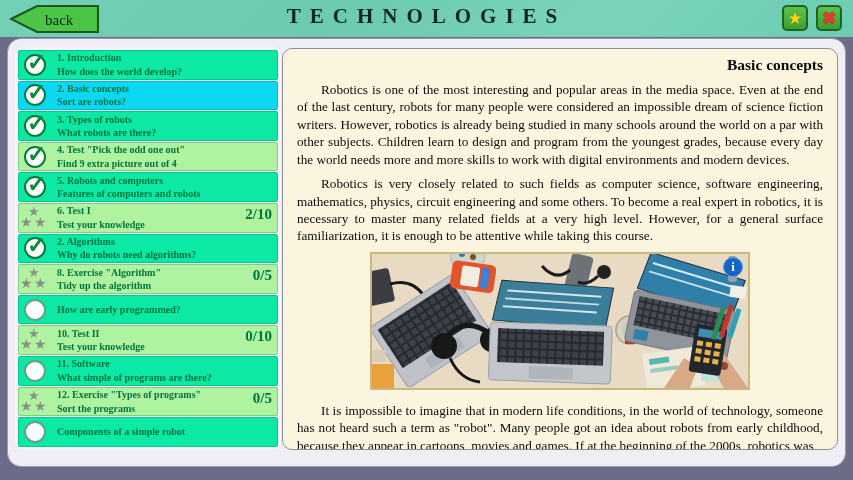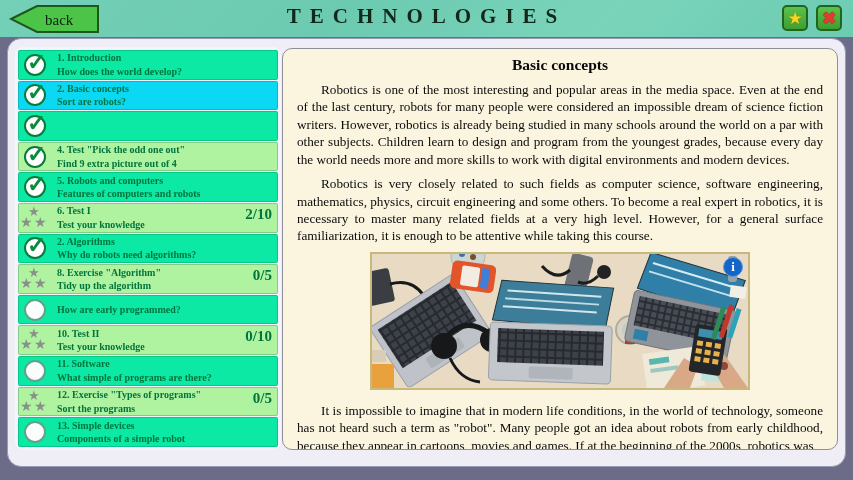--- a/index.html
+++ b/index.html
@@ -81,21 +81,21 @@
   .icon-stars .s3 { left:15px; top:12px; font-size:14px; }
 
   
   .panel {
     position:absolute; left:274px; right:7px; top:9px; bottom:16px;
     background:#fbf5df; border:1px solid #8f8f96; border-radius:10px;
     overflow:hidden; padding:7px 14px 0 14px;
     color:#0a0a0a;
   }
   .panel h1 {
-    text-align:center; font-size:15.5px; font-weight:600; margin-bottom:7px;
+    text-align:right; font-size:15.5px; font-weight:600; margin-bottom:7px;
   }
   .panel p {
     font-size:13.2px; line-height:1.32; text-align:justify;
     text-indent:24px; margin-bottom:7px;
   }
   .photo {
     position:relative; width:380px; height:138px; margin:5px auto 12px auto;
     border:2px solid #c7b87b; background:#e6d7be;
   }
   .info-btn {
@@ -150,20 +150,24 @@
       </span>
       <span class="score"></span>
     </div>
 
     <div class="row green">
       <span class="icon icon-check">
         <span class="circ"></span>
           <span class="mark">✓</span>
       </span>
 
+      <span class="txt">
+        <span class="title" style="display:block">3. Types of robots</span>
+        <span class="subtitle" style="display:block">What robots are there?</span>
+      </span>
       <span class="score"></span>
     </div>
 
     <div class="row light">
       <span class="icon icon-check">
         <span class="circ"></span>
           <span class="mark">✓</span>
       </span>
 
       <span class="txt">
@@ -281,21 +285,20 @@
       </span>
       <span class="score">0/5</span>
     </div>
 
     <div class="row green">
 
       <span class="icon icon-circle">
         <span class="circ"></span>
       </span>
       <span class="txt">
-        <span class="title" style="display:block">13. Simple devices</span>
         <span class="subtitle" style="display:block">Components of a simple robot</span>
       </span>
       <span class="score"></span>
     </div>
   </div>
 
   <div class="panel">
     <h1>Basic concepts</h1>
     <p>Robotics is one of the most interesting and popular areas in the media space. Even at the end of the last century, robots for many people were considered an impossible dream of science fiction writers. However, robotics is already being studied in many schools around the world on a par with other subjects. Children learn to design and program from the youngest grades, because every day the world needs more and more skills to work with digital environments and modern devices.</p>
     <p>Robotics is very closely related to such fields as computer science, software engineering, mathematics, physics, circuit engineering and some others. To become a real expert in robotics, it is necessary to master many related fields at a very high level. However, for a general surface familiarization, it is enough to be attentive while taking this course.</p>

